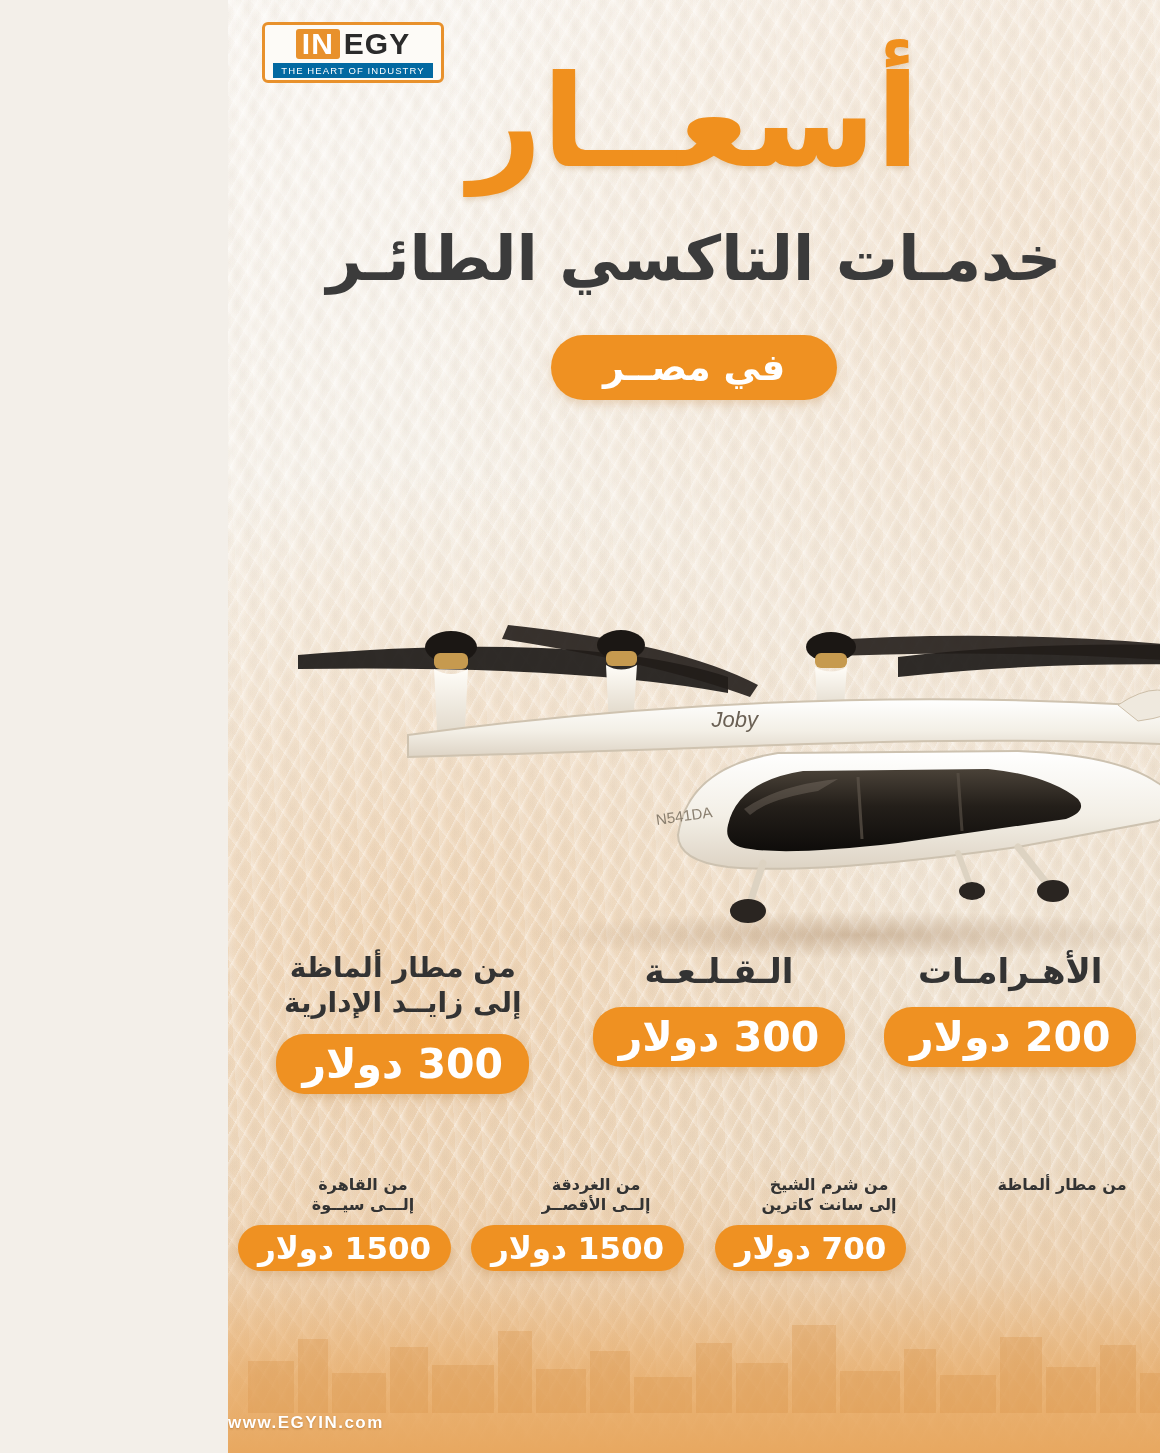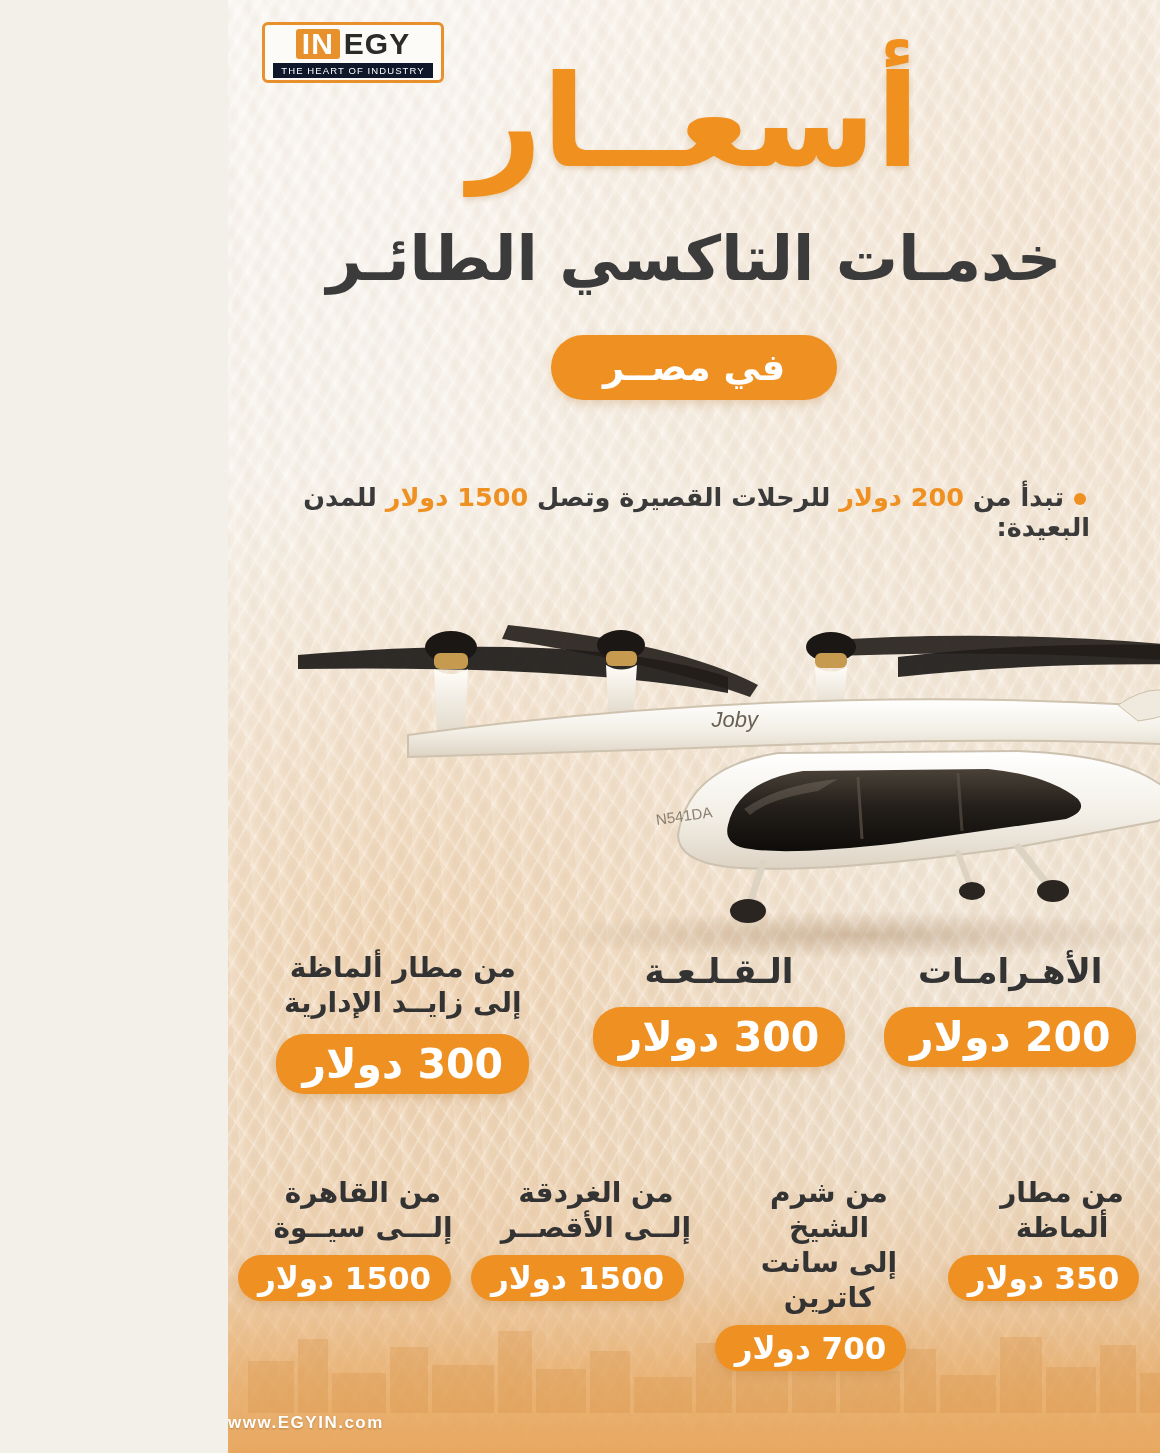--- a/index.html
+++ b/index.html
@@ -37,21 +37,21 @@
   .logo{
     position:absolute;top:22px;right:auto;left:34px;
     width:182px;
   }
   .logo-box{
     border:3px solid #e8912c;border-radius:6px;background:#fdfbf7;
     padding:4px 8px 2px 8px;text-align:center;
   }
   .logo-main{font-family:"Liberation Sans",sans-serif;font-weight:bold;font-size:30px;letter-spacing:1px;color:#2b2b2b;line-height:1;}
   .logo-main .in{background:#e8912c;color:#fff;padding:0 6px;border-radius:3px;margin-right:4px;display:inline-block;}
-  .logo-sub{background:#0f172a;color:#fff;font-family:"Liberation Sans",sans-serif;font-size:9.5px;letter-spacing:1.1px;margin-top:4px;padding:2px 0;}
+  .logo-sub{background:#0369a1;color:#fff;font-family:"Liberation Sans",sans-serif;font-size:9.5px;letter-spacing:1.1px;margin-top:4px;padding:2px 0;}
   
   .title1{
     position:absolute;top:58px;left:0;right:0;text-align:center;
     font-family:"DejaVu Sans",sans-serif;font-weight:bold;
     font-size:128px;color:#f0901e;line-height:1;letter-spacing:4px;
     text-shadow:0 3px 5px rgba(180,130,70,.25);
   }
   .title2{
     position:absolute;top:228px;left:0;right:0;text-align:center;
     font-family:"DejaVu Sans",sans-serif;font-weight:bold;
@@ -78,21 +78,21 @@
   
   .row{position:absolute;left:0;right:0;display:flex;direction:rtl;justify-content:flex-start;}
   .row1{top:950px;}
   .row2{top:1175px;}
   .cell{text-align:center;}
   .cell .label{
     font-weight:bold;color:#333;direction:rtl;line-height:1.25;
   }
   .row1 .cell .label{font-size:34px;}
   .row1 .cell.small .label{font-size:28px;}
-  .row2 .cell .label{font-size:28px;margin-left:37px;}
+  .row2 .cell .label{font-size:16px;margin-left:37px;}
   .price{
     display:inline-block;background:#ef9122;color:#fff;border-radius:28px;
     font-weight:bold;box-shadow:0 4px 9px rgba(190,130,60,.3);
     white-space:nowrap;
   }
   .row1 .price{font-size:41px;padding:6px 26px;margin-top:14px;}
   .row2 .price{font-size:31px;padding:5px 20px;margin-top:10px;}
   .footer{
     position:absolute;bottom:20px;left:0;right:0;text-align:left;
     font-family:"Liberation Sans",sans-serif;font-size:17px;color:#fff;
@@ -140,23 +140,20 @@
       <div class="logo-sub">THE HEART OF INDUSTRY</div>
     </div>
   </div>
 
   <div class="title1">أسعــار</div>
   <div class="title2">خدمـات التاكسي الطائـر</div>
   <div class="pill-wrap">
     <div class="pill">في مصــر</div>
   </div>
 
-  <div class="intro">
-    <span class="dot"></span><span>تبدأ من </span><span class="num">200 دولار</span><span> للرحلات القصيرة وتصل </span><span class="num">1500 دولار</span><span> للمدن البعيدة:</span>
-  </div>
 
   <div class="craft">
     <svg viewBox="0 0 1110 380" width="1110" height="380">
       <defs>
         <linearGradient id="body" x1="0" y1="0" x2="0" y2="1">
           <stop offset="0%" stop-color="#ffffff"></stop>
           <stop offset="55%" stop-color="#f3efe6"></stop>
           <stop offset="100%" stop-color="#ddd3c4"></stop>
         </linearGradient>
         <linearGradient id="glass" x1="0" y1="0" x2="0" y2="1">
@@ -237,21 +234,20 @@
     <div class="cell small" style="width:420px;">
       <div class="label">من مطار ألماظة</div>
       <div class="label">إلى زايــد الإدارية</div>
       <div class="price">300 دولار</div>
     </div>
   </div>
 
   <div class="row row2">
     <div class="cell" style="width:290px;">
       <div class="label">من مطار ألماظة</div>
-      <div class="price">350 دولار</div>
     </div>
     <div class="cell" style="width:290px;">
       <div class="label">من شرم الشيخ</div>
       <div class="label">إلى سانت كاترين</div>
       <div class="price">700 دولار</div>
     </div>
     <div class="cell" style="width:290px;">
       <div class="label">من الغردقة</div>
       <div class="label">إلــى الأقصــر</div>
       <div class="price">1500 دولار</div>

